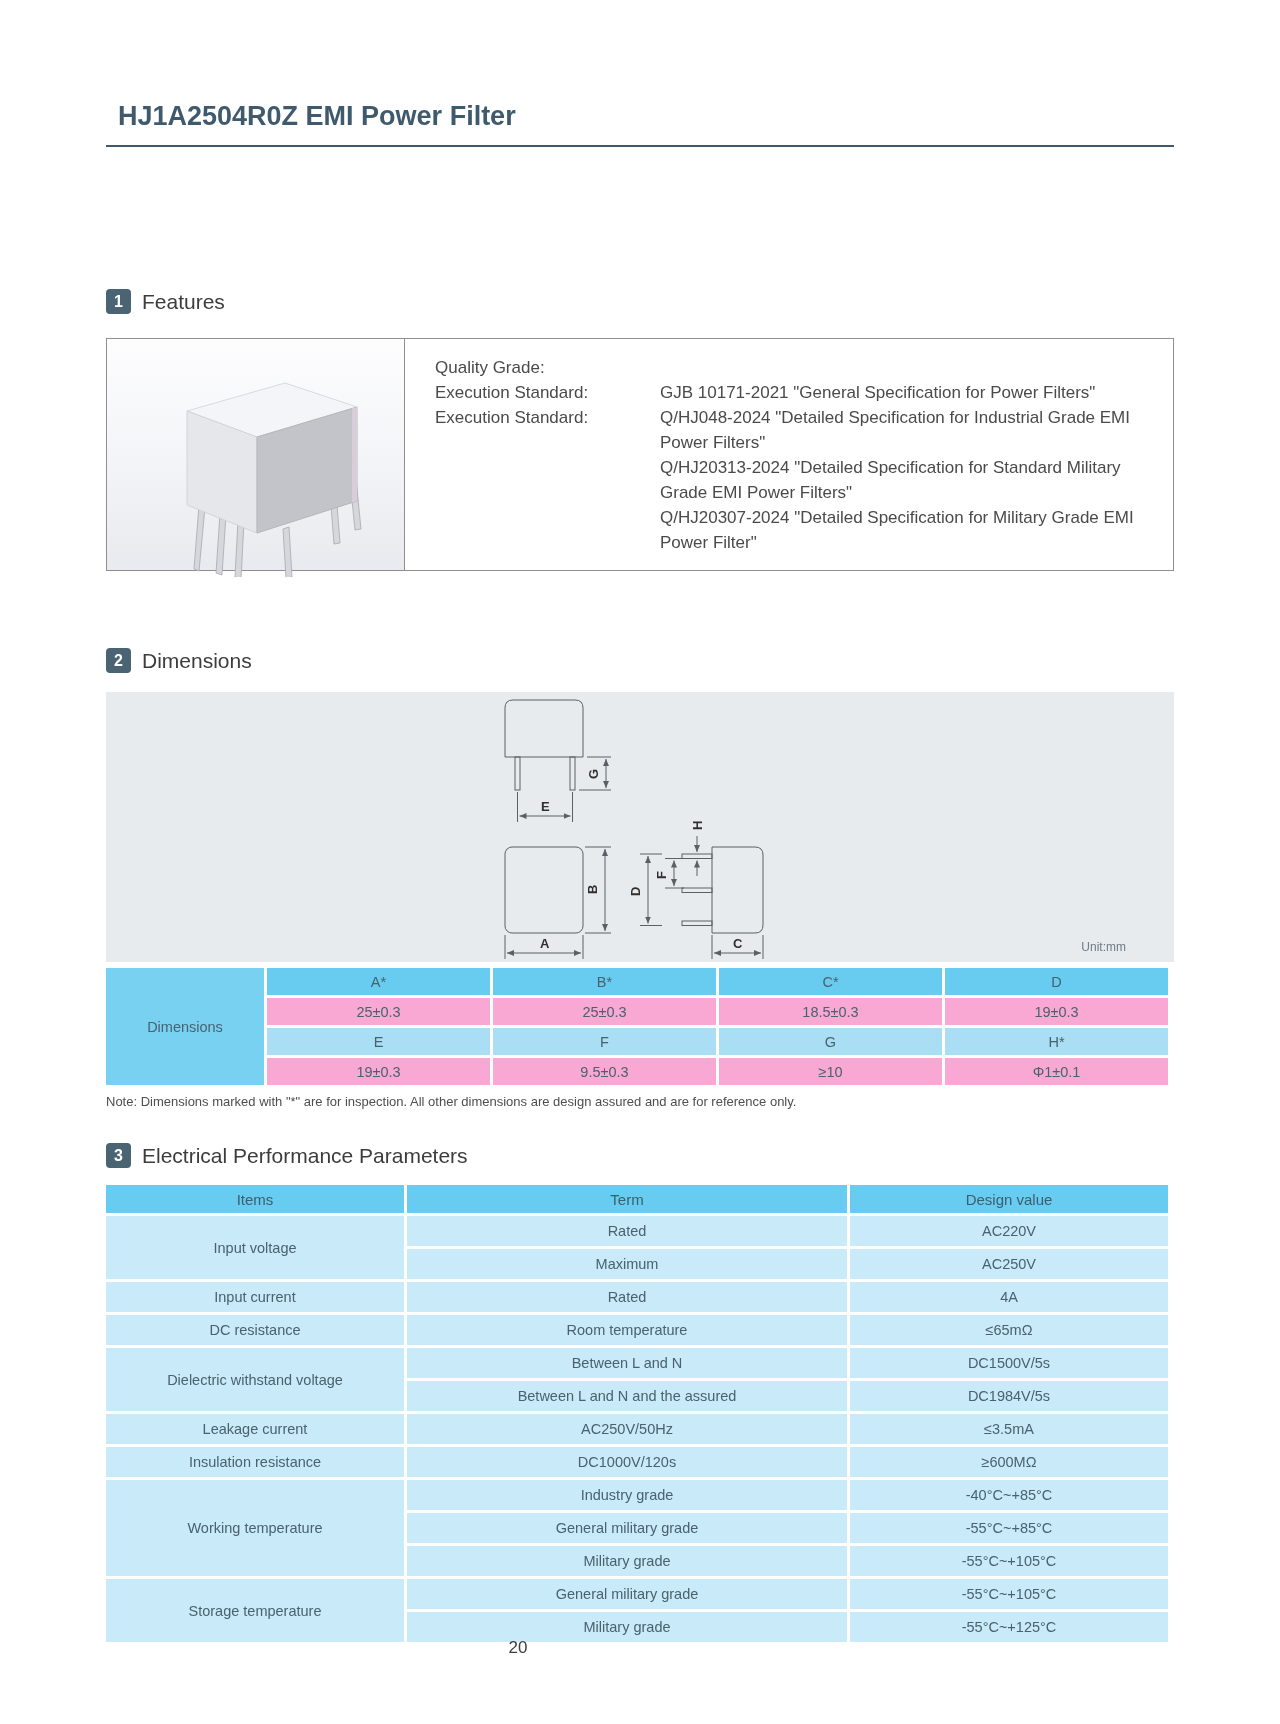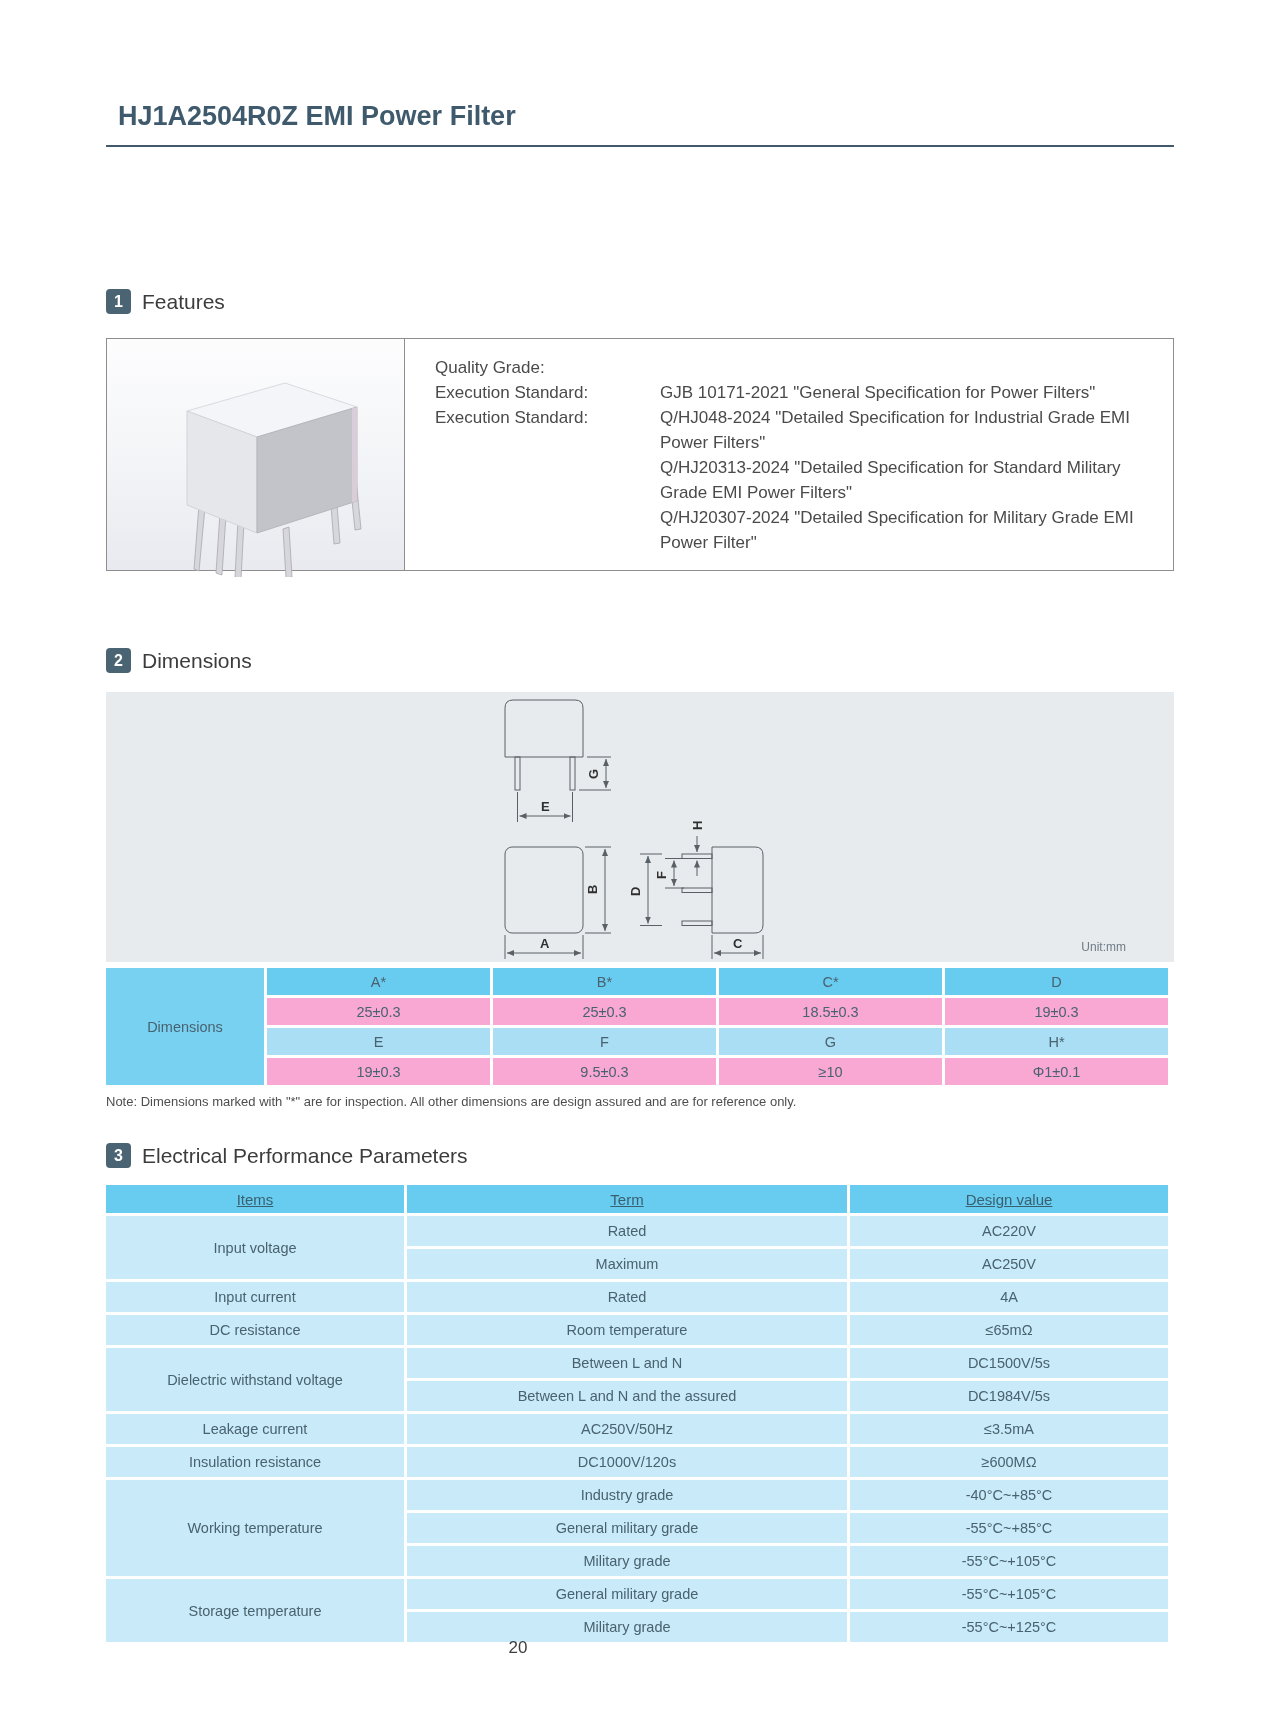--- a/index.html
+++ b/index.html
@@ -54,21 +54,21 @@
   .dt-label { background:#79d1f2; font-size:15px; color:#39606f; }
   .dt-h1 { background:#68cbf0; color:#39606f; }
   .dt-h2 { background:#a9def4; color:#3f6070; }
   .dt-v  { background:#f9a8d4; }
 
   #dim-note { left:106px; top:1094px; font-size:13px; color:#4e4e4e; }
 
   #elec-head { left:106px; top:1143px; }
   #elec-table { left:103px; top:1182px; }
   #elec-table td { height:30px; font-size:14.5px; background:#c9eaf8; color:#49626f; }
-  #elec-table tr.hd td { height:28px; background:#68cbf0; color:#39606f; font-size:15px;text-decoration:underline; }
+  #elec-table tr.hd td { height:28px; background:#68cbf0; color:#39606f; font-size:15px; }
 
   #page-number { left:0; top:1638px; width:1036px; text-align:center; font-size:17px; color:#3e3e3e; }
 
   .dwg { stroke:#596066; stroke-width:1; fill:none; }
 </style>
 </head>
 <body>
 
 <div class="abs" id="page-title">HJ1A2504R0Z EMI Power Filter</div>
 <div class="abs" id="title-rule"></div>

